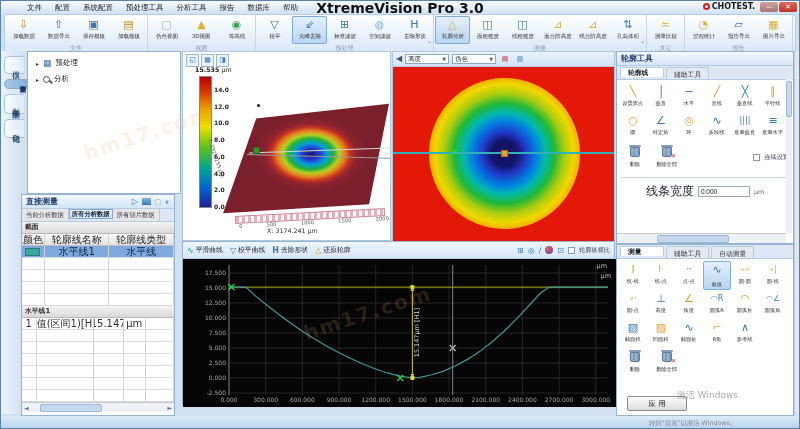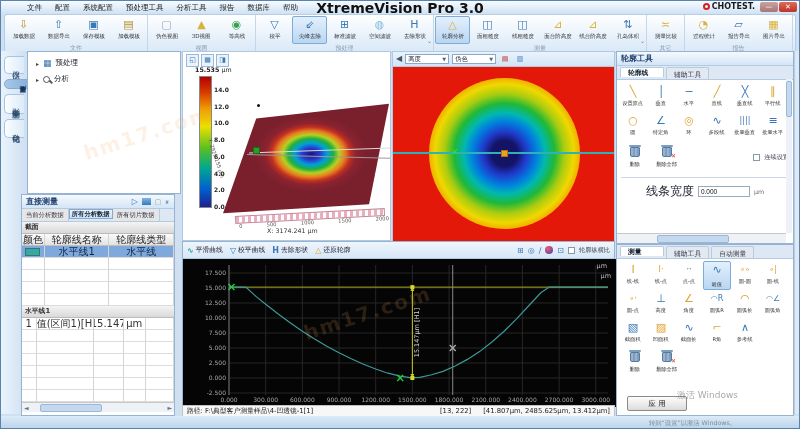--- a/index.html
+++ b/index.html
@@ -563,26 +563,20 @@
         <line x1="45.44516129032258" y1="31.118" x2="51.44516129032258" y2="25.118" stroke="#22cc44" stroke-width="1.4"></line>
         <line x1="214.16129032258064" y1="116" x2="220.16129032258064" y2="122" stroke="#22cc44" stroke-width="1.4"></line>
         <line x1="214.16129032258064" y1="122" x2="220.16129032258064" y2="116" stroke="#22cc44" stroke-width="1.4"></line>
         <line x1="266.73225806451615" y1="86" x2="272.73225806451615" y2="92" stroke="#aaaaaa" stroke-width="1.4"></line>
         <line x1="266.73225806451615" y1="92" x2="272.73225806451615" y2="86" stroke="#aaaaaa" stroke-width="1.4"></line>
         <text x="424" y="9" fill="#bbb" font-size="6.5" text-anchor="end">μm</text>
         <text x="428" y="19" fill="#bbb" font-size="6.5" text-anchor="end">μm</text>
       </svg>
   </div>
 
-  <div class="pathbar">
-    <span>路径: F:\典型客户测量样品\4-凹透镜-1[1]</span>
-    <span class="grow"></span>
-    <span>[13, 222]</span>
-    <span>[41.807μm, 2485.625μm, 13.412μm]</span>
-  </div>
 
   <div class="panel" style="left:615px;top:50px;width:178px;height:193px;">
     <div class="phead">
         <span>轮廓工具</span>
       </div>
     <div class="rtabs" id="ptabs">
         <span class="rtab sel">轮廓线</span>
         <span class="rtab">辅助工具</span>
       </div>
     <div class="toolgrid" id="pgrid">

